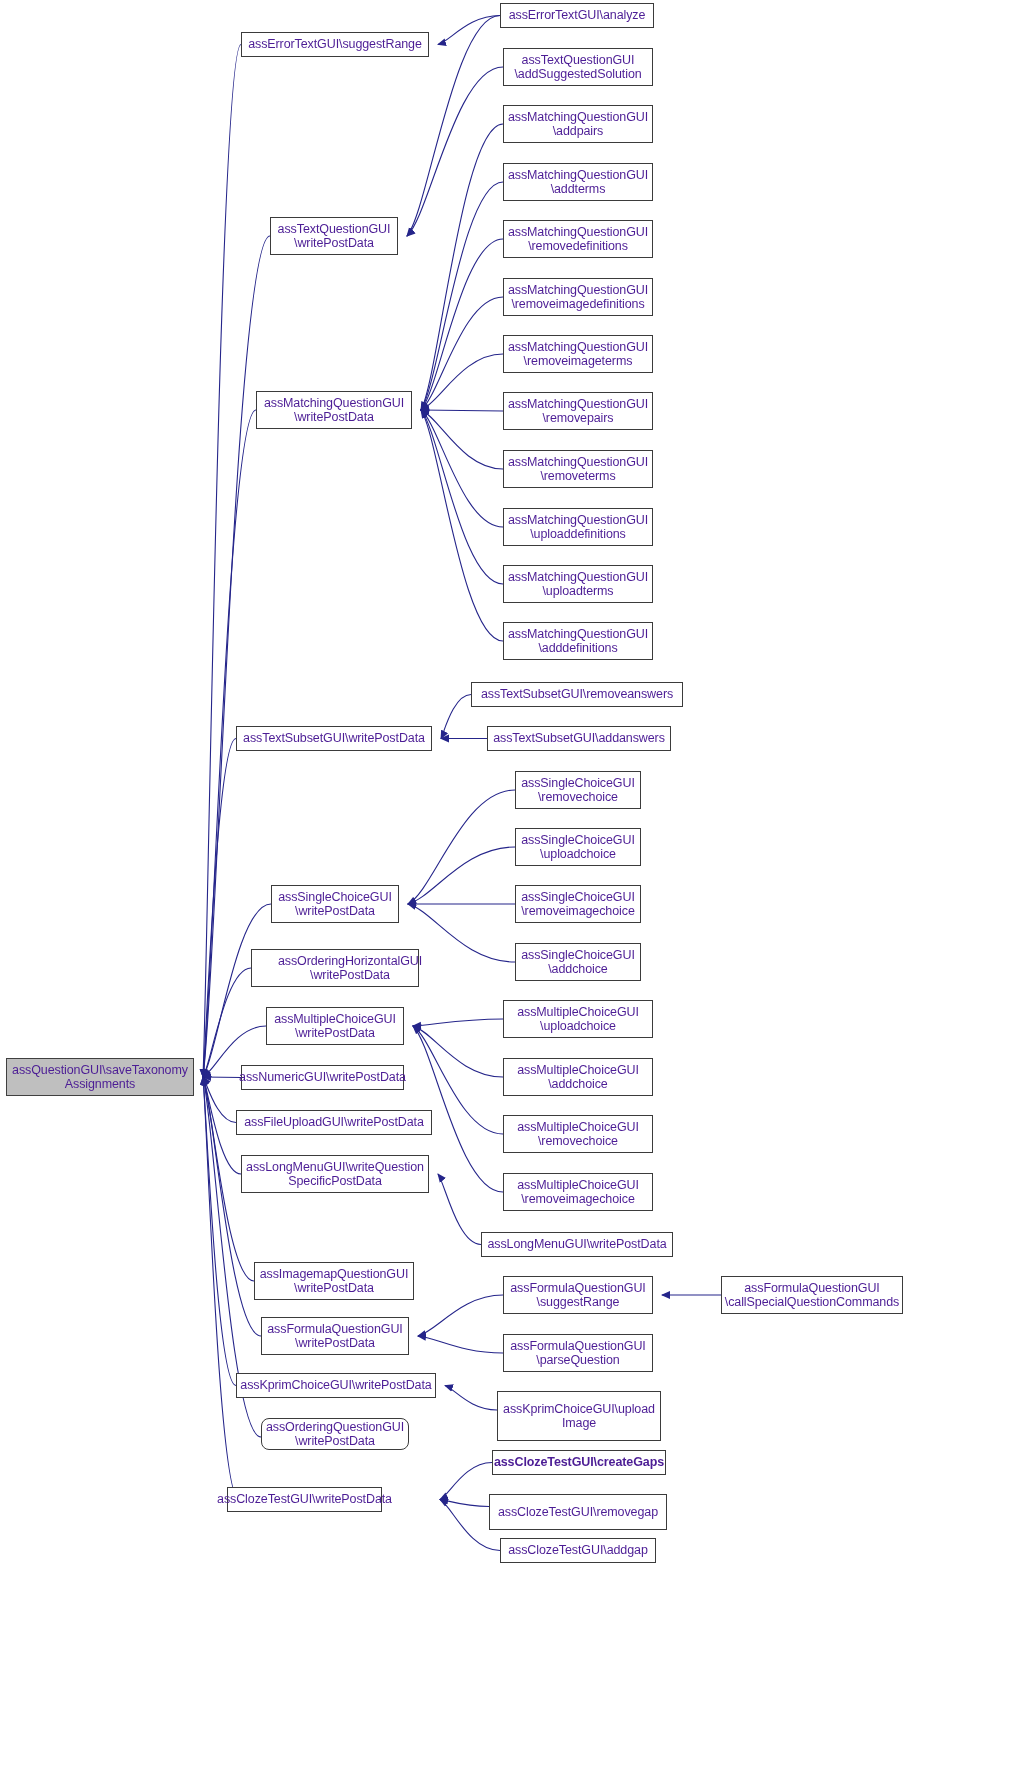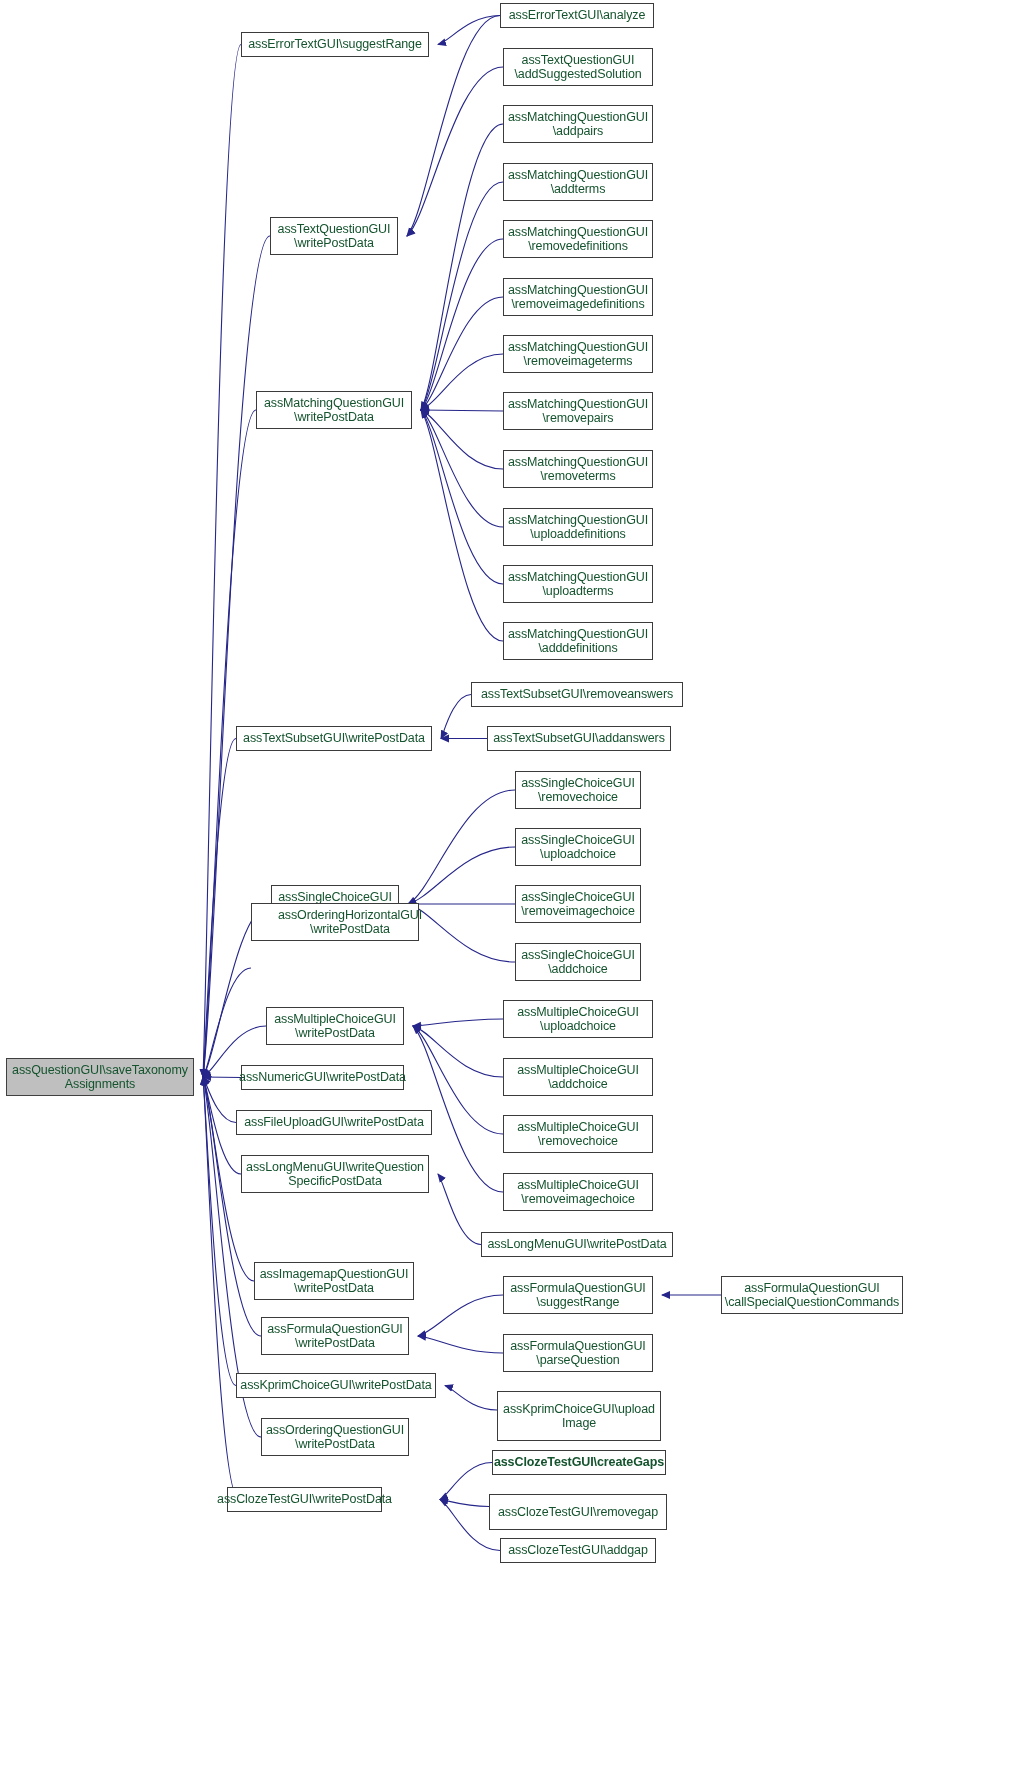--- a/index.html
+++ b/index.html
@@ -11,21 +11,21 @@
     background:#ffffff;
     font-family:"Liberation Sans", sans-serif;
     overflow:hidden;
   }
   #edges{position:absolute;left:0;top:0;width:1035px;height:1783px;}
   .node{
     position:absolute;
     box-sizing:border-box;
     border:1px solid #3b3b3b;
     background:#ffffff;
-    color:#14532d;
+    color:#4c1d95;
     font-size:12.5px;
     line-height:14.5px;
     text-align:center;
     display:flex;
     align-items:center;
     justify-content:center;
     white-space:pre-line;
     letter-spacing:-0.1px;
     cursor:pointer;
   }
@@ -129,21 +129,21 @@
       <div class="node" style="left: 271px; top: 885px; width: 128px; height: 38px;">assSingleChoiceGUI
 \writePostData</div>
       <div class="node" style="left: 515px; top: 771px; width: 126px; height: 38px;">assSingleChoiceGUI
 \removechoice</div>
       <div class="node" style="left: 515px; top: 828px; width: 126px; height: 38px;">assSingleChoiceGUI
 \uploadchoice</div>
       <div class="node" style="left: 515px; top: 885px; width: 126px; height: 38px;">assSingleChoiceGUI
 \removeimagechoice</div>
       <div class="node" style="left: 515px; top: 943px; width: 126px; height: 38px;">assSingleChoiceGUI
 \addchoice</div>
-      <div class="node" style="left: 251px; top: 903px; width: 168px; height: 38px; padding-left: 30px;">assOrderingHorizontalGUI
+      <div class="node" style="left: 251px; top: 949px; width: 168px; height: 38px; padding-left: 30px;">assOrderingHorizontalGUI
 \writePostData</div>
       <div class="node" style="left: 266px; top: 1007px; width: 138px; height: 38px;">assMultipleChoiceGUI
 \writePostData</div>
       <div class="node" style="left: 503px; top: 1000px; width: 150px; height: 38px;">assMultipleChoiceGUI
 \uploadchoice</div>
       <div class="node" style="left: 503px; top: 1058px; width: 150px; height: 38px;">assMultipleChoiceGUI
 \addchoice</div>
       <div class="node" style="left: 503px; top: 1115px; width: 150px; height: 38px;">assMultipleChoiceGUI
 \removechoice</div>
       <div class="node" style="left: 503px; top: 1173px; width: 150px; height: 38px;">assMultipleChoiceGUI
@@ -159,20 +159,20 @@
 \writePostData</div>
       <div class="node" style="left: 503px; top: 1276px; width: 150px; height: 38px;">assFormulaQuestionGUI
 \suggestRange</div>
       <div class="node" style="left: 503px; top: 1334px; width: 150px; height: 38px;">assFormulaQuestionGUI
 \parseQuestion</div>
       <div class="node" style="left: 721px; top: 1276px; width: 182px; height: 38px;">assFormulaQuestionGUI
 \callSpecialQuestionCommands</div>
       <div class="node" style="left: 236px; top: 1373px; width: 200px; height: 25px;">assKprimChoiceGUI\writePostData</div>
       <div class="node" style="left: 497px; top: 1391px; width: 164px; height: 50px;">assKprimChoiceGUI\upload
 Image</div>
-      <div class="node" style="left: 261px; top: 1418px; width: 148px; height: 38px;">assOrderingQuestionGUI
+      <div class="node" style="left: 261px; top: 1418px; width: 148px; height: 32px; border-radius: 8px;">assOrderingQuestionGUI
 \writePostData</div>
       <div class="node" style="left: 227px; top: 1487px; width: 155px; height: 25px;">assClozeTestGUI\writePostData</div>
       <div class="node" style="left: 492px; top: 1450px; width: 174px; height: 25px; font-weight: bold;">assClozeTestGUI\createGaps</div>
       <div class="node" style="left: 489px; top: 1494px; width: 178px; height: 36px;">assClozeTestGUI\removegap</div>
       <div class="node" style="left: 500px; top: 1538px; width: 156px; height: 25px;">assClozeTestGUI\addgap</div>
     </div>
 </div>
 
 </body></html>

